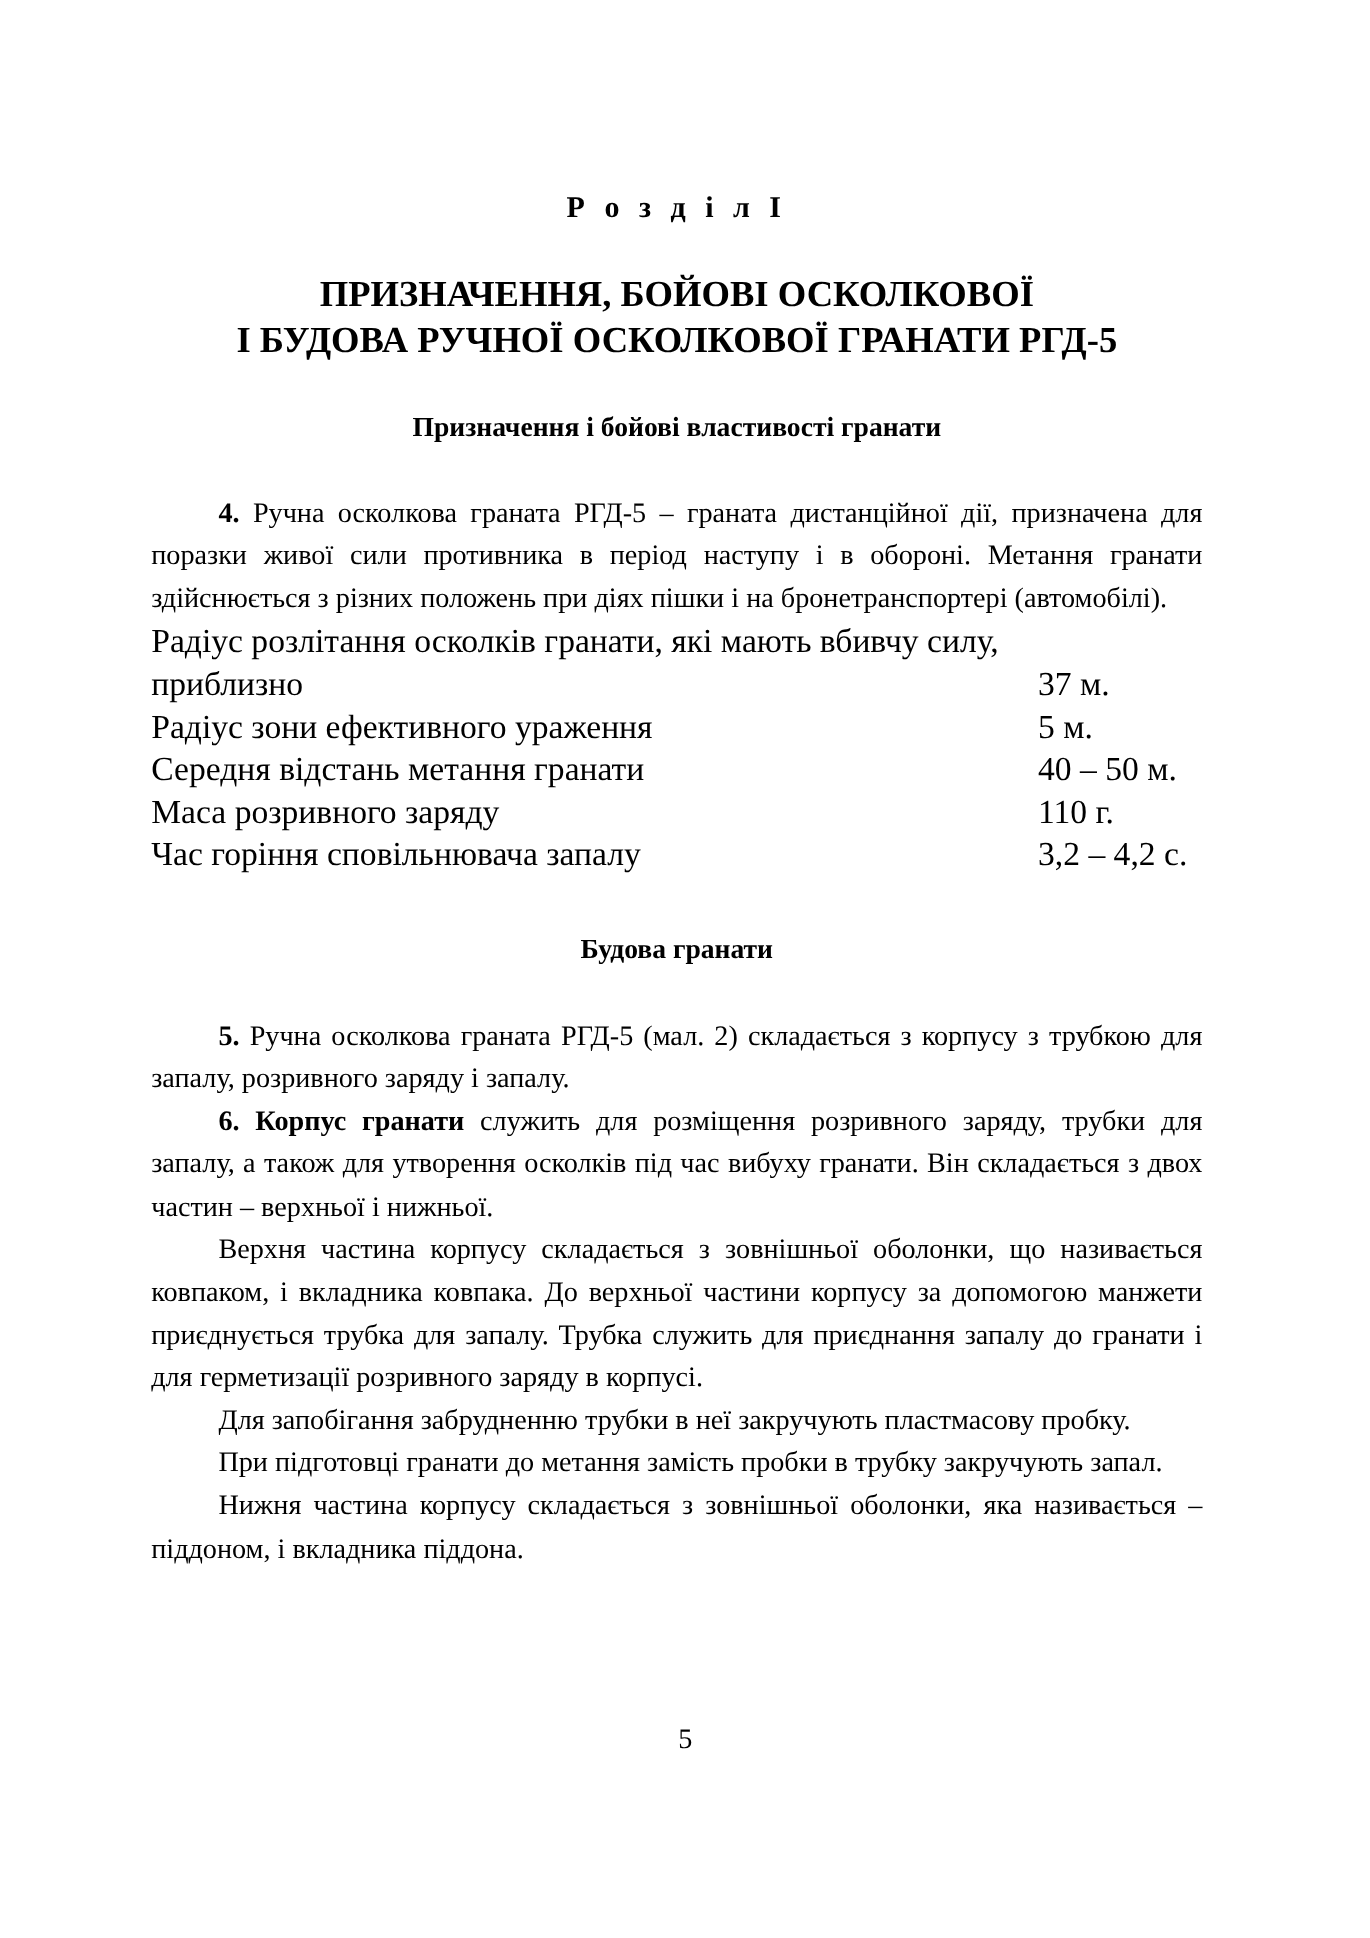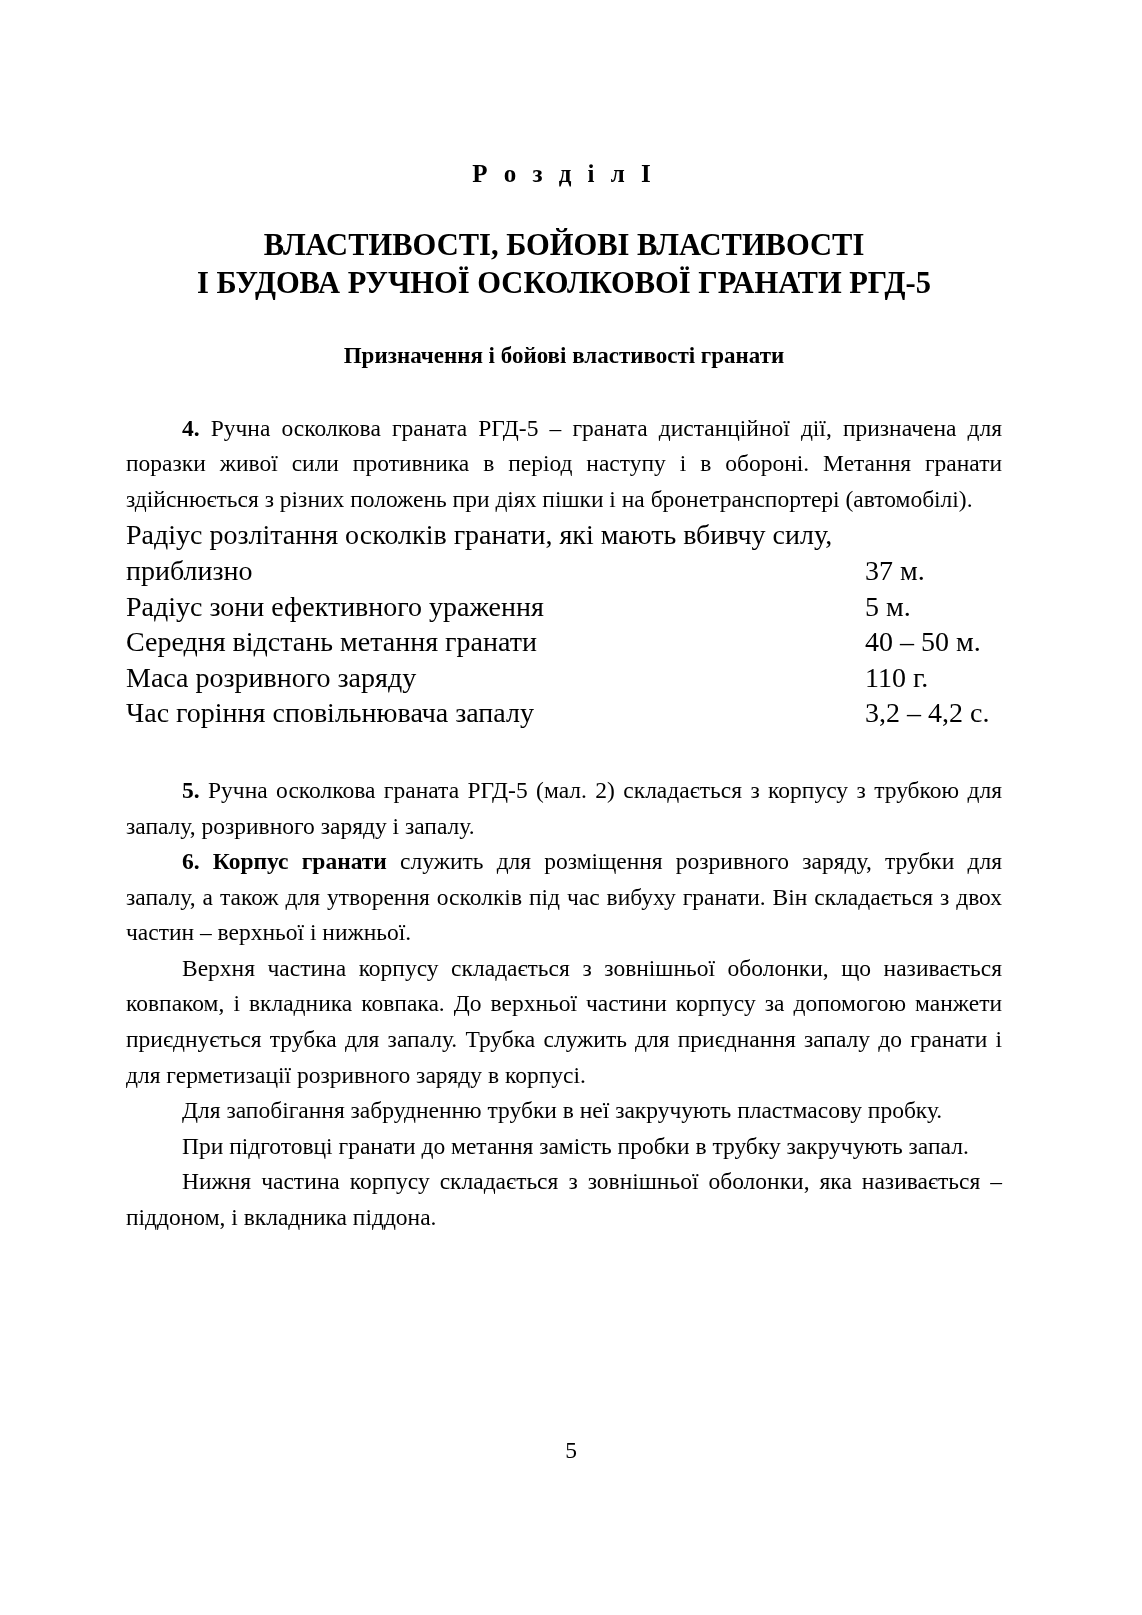--- a/index.html
+++ b/index.html
@@ -122,21 +122,21 @@
 </style>
 </head>
 <body>
 
 <div class="page">
   <div class="content">
 
     <div class="chapter-label">Р о з д і л I</div>
 
     <div class="main-title">
-      <span class="tline">ВЛАСТИВОСТІ, БОЙОВІ ВЛАСТИВОСТІ</span>
+      <span class="tline">ПРИЗНАЧЕННЯ, БОЙОВІ ОСКОЛКОВОЇ</span>
       <span class="tline">І БУДОВА РУЧНОЇ ОСКОЛКОВОЇ ГРАНАТИ РГД-5</span>
     </div>
 
     <div class="section-heading">Призначення і бойові властивості гранати</div>
 
     <p class="para first-body"><b>4.</b><span> Ручна осколкова граната РГД-5 – граната дистанційної дії, призначена для поразки живої сили противника в період наступу і в обороні. Метання гранати здійснюється з різних положень при діях пішки і на бронетранспортері (автомобілі).</span></p>
 
     <div class="spec-list">
       <div class="spec-row">
         <span class="spec-label">Радіус розлітання осколків гранати, які мають вбивчу силу,</span>
@@ -157,20 +157,21 @@
       <div class="spec-row">
         <span class="spec-label">Маса розривного заряду</span>
         <span class="spec-value">110 г.</span>
       </div>
       <div class="spec-row">
         <span class="spec-label">Час горіння сповільнювача запалу</span>
         <span class="spec-value">3,2 – 4,2 с.</span>
       </div>
     </div>
 
+    <div class="section-heading second">Будова гранати</div>
 
     <p class="para after-heading"><b>5.</b><span> Ручна осколкова граната РГД-5 (мал. 2) складається з корпусу з трубкою для запалу, розривного заряду і запалу.</span></p>
 
     <p class="para"><b>6.</b><b> Корпус гранати</b><span> служить для розміщення розривного заряду, трубки для запалу, а також для утворення осколків під час вибуху гранати. Він складається з двох частин – верхньої і нижньої.</span></p>
 
     <p class="para">Верхня частина корпусу складається з зовнішньої оболонки, що називається ковпаком, і вкладника ковпака. До верхньої частини корпусу за допомогою манжети приєднується трубка для запалу. Трубка служить для приєднання запалу до гранати і для герметизації розривного заряду в корпусі.</p>
 
     <p class="para">Для запобігання забрудненню трубки в неї закручують пластмасову пробку.</p>
 
     <p class="para">При підготовці гранати до метання замість пробки в трубку закручують запал.</p>

